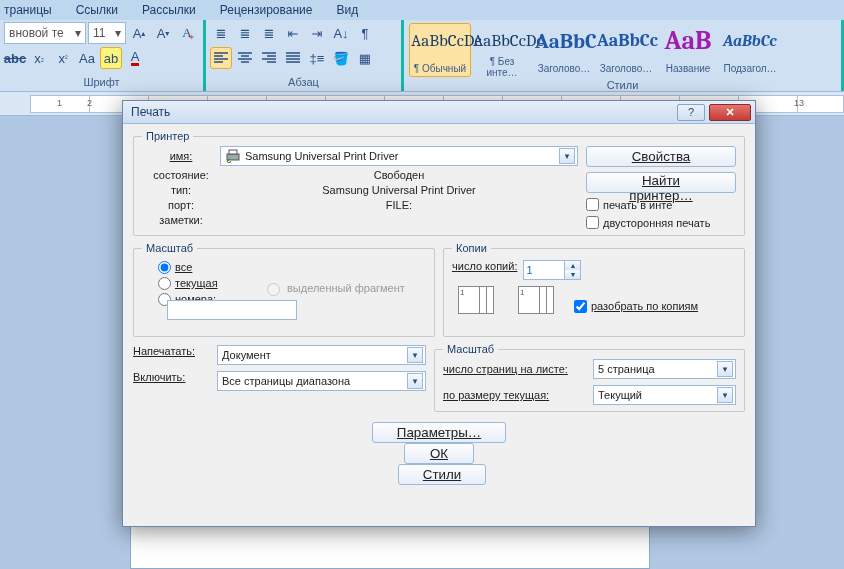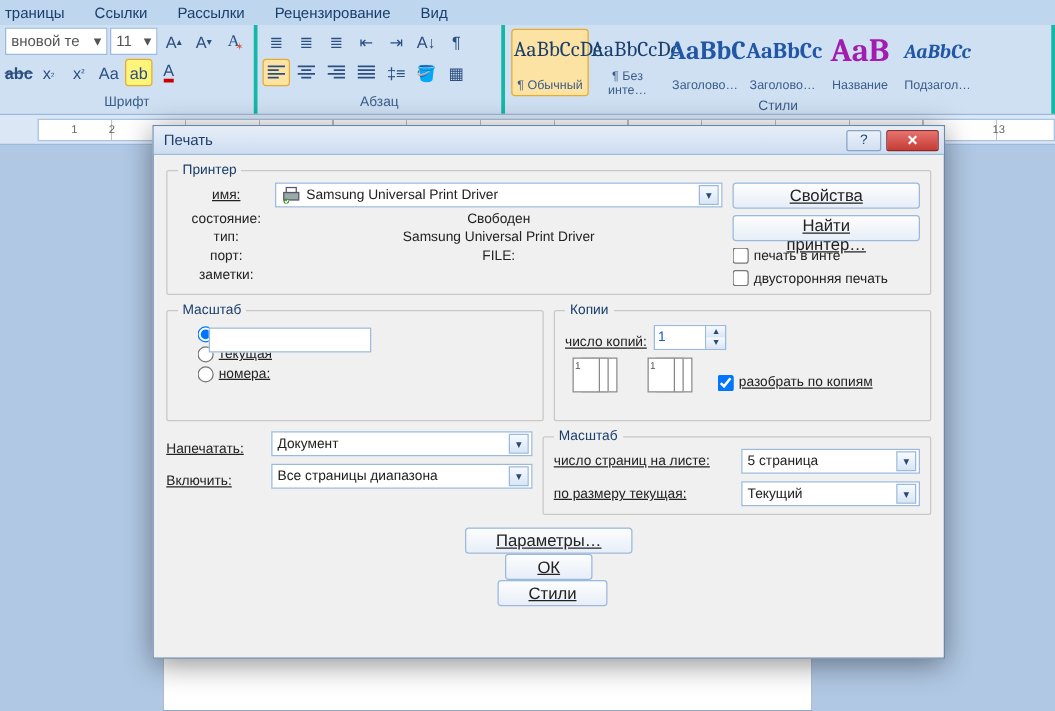--- a/index.html
+++ b/index.html
@@ -124,21 +124,21 @@
     border-color:#8e2a26; color:#fff; font-weight:bold;
   }
 
   .dlg-body { padding:6px 10px 8px 10px; }
 
   fieldset {
     border:1px solid #c8c8c8; border-radius:2px; margin:0 0 6px 0; padding:4px 8px 6px 8px;
   }
   legend { padding:0 4px; color:#1a3e6b; }
 
-  .row { display:flex; align-items:flex-end; margin:2px 0; }
+  .row { display:flex; align-items:flex-start; margin:2px 0; }
   .row label.lab { color:#222; }
 
   .combo {
     height:20px; border:1px solid #9bb9dc; background:#fff;
     display:flex; align-items:center; padding:0 2px 0 4px; font-size:11px;
   }
   .combo .dd {
     width:16px; height:16px; margin-left:auto; border:1px solid #9bb9dc;
     background:linear-gradient(#f6faff,#d9e6f5);
     display:flex; align-items:center; justify-content:center; font-size:9px; color:#2a4a75;
@@ -395,20 +395,24 @@
             <label>
                 <input type="radio" name="pg" style="">
                 <span class="underline">текущая</span>
               </label>
             <label>
                 <input type="radio" name="pg" style="">
                 <span class="underline">номера:</span>
               </label>
           </div>
           <div style="flex:1">
+            <label style="color:#9a9a9a; display:flex; align-items:center; gap:4px; margin-top:22px">
+                <input type="radio" disabled="" style="">
+                <span>выделенный фрагмент</span>
+              </label>
             <input type="text" style="width: 130px; height: 20px; border: 1px solid rgb(155, 185, 220); margin-top: 4px; margin-left: -95px;">
           </div>
         </div>
       </fieldset>
 
       <fieldset>
         <legend>Копии</legend>
         <div class="row" style="gap:6px">
           <label class="lab underline">число копий:</label>
           <div class="spin">

